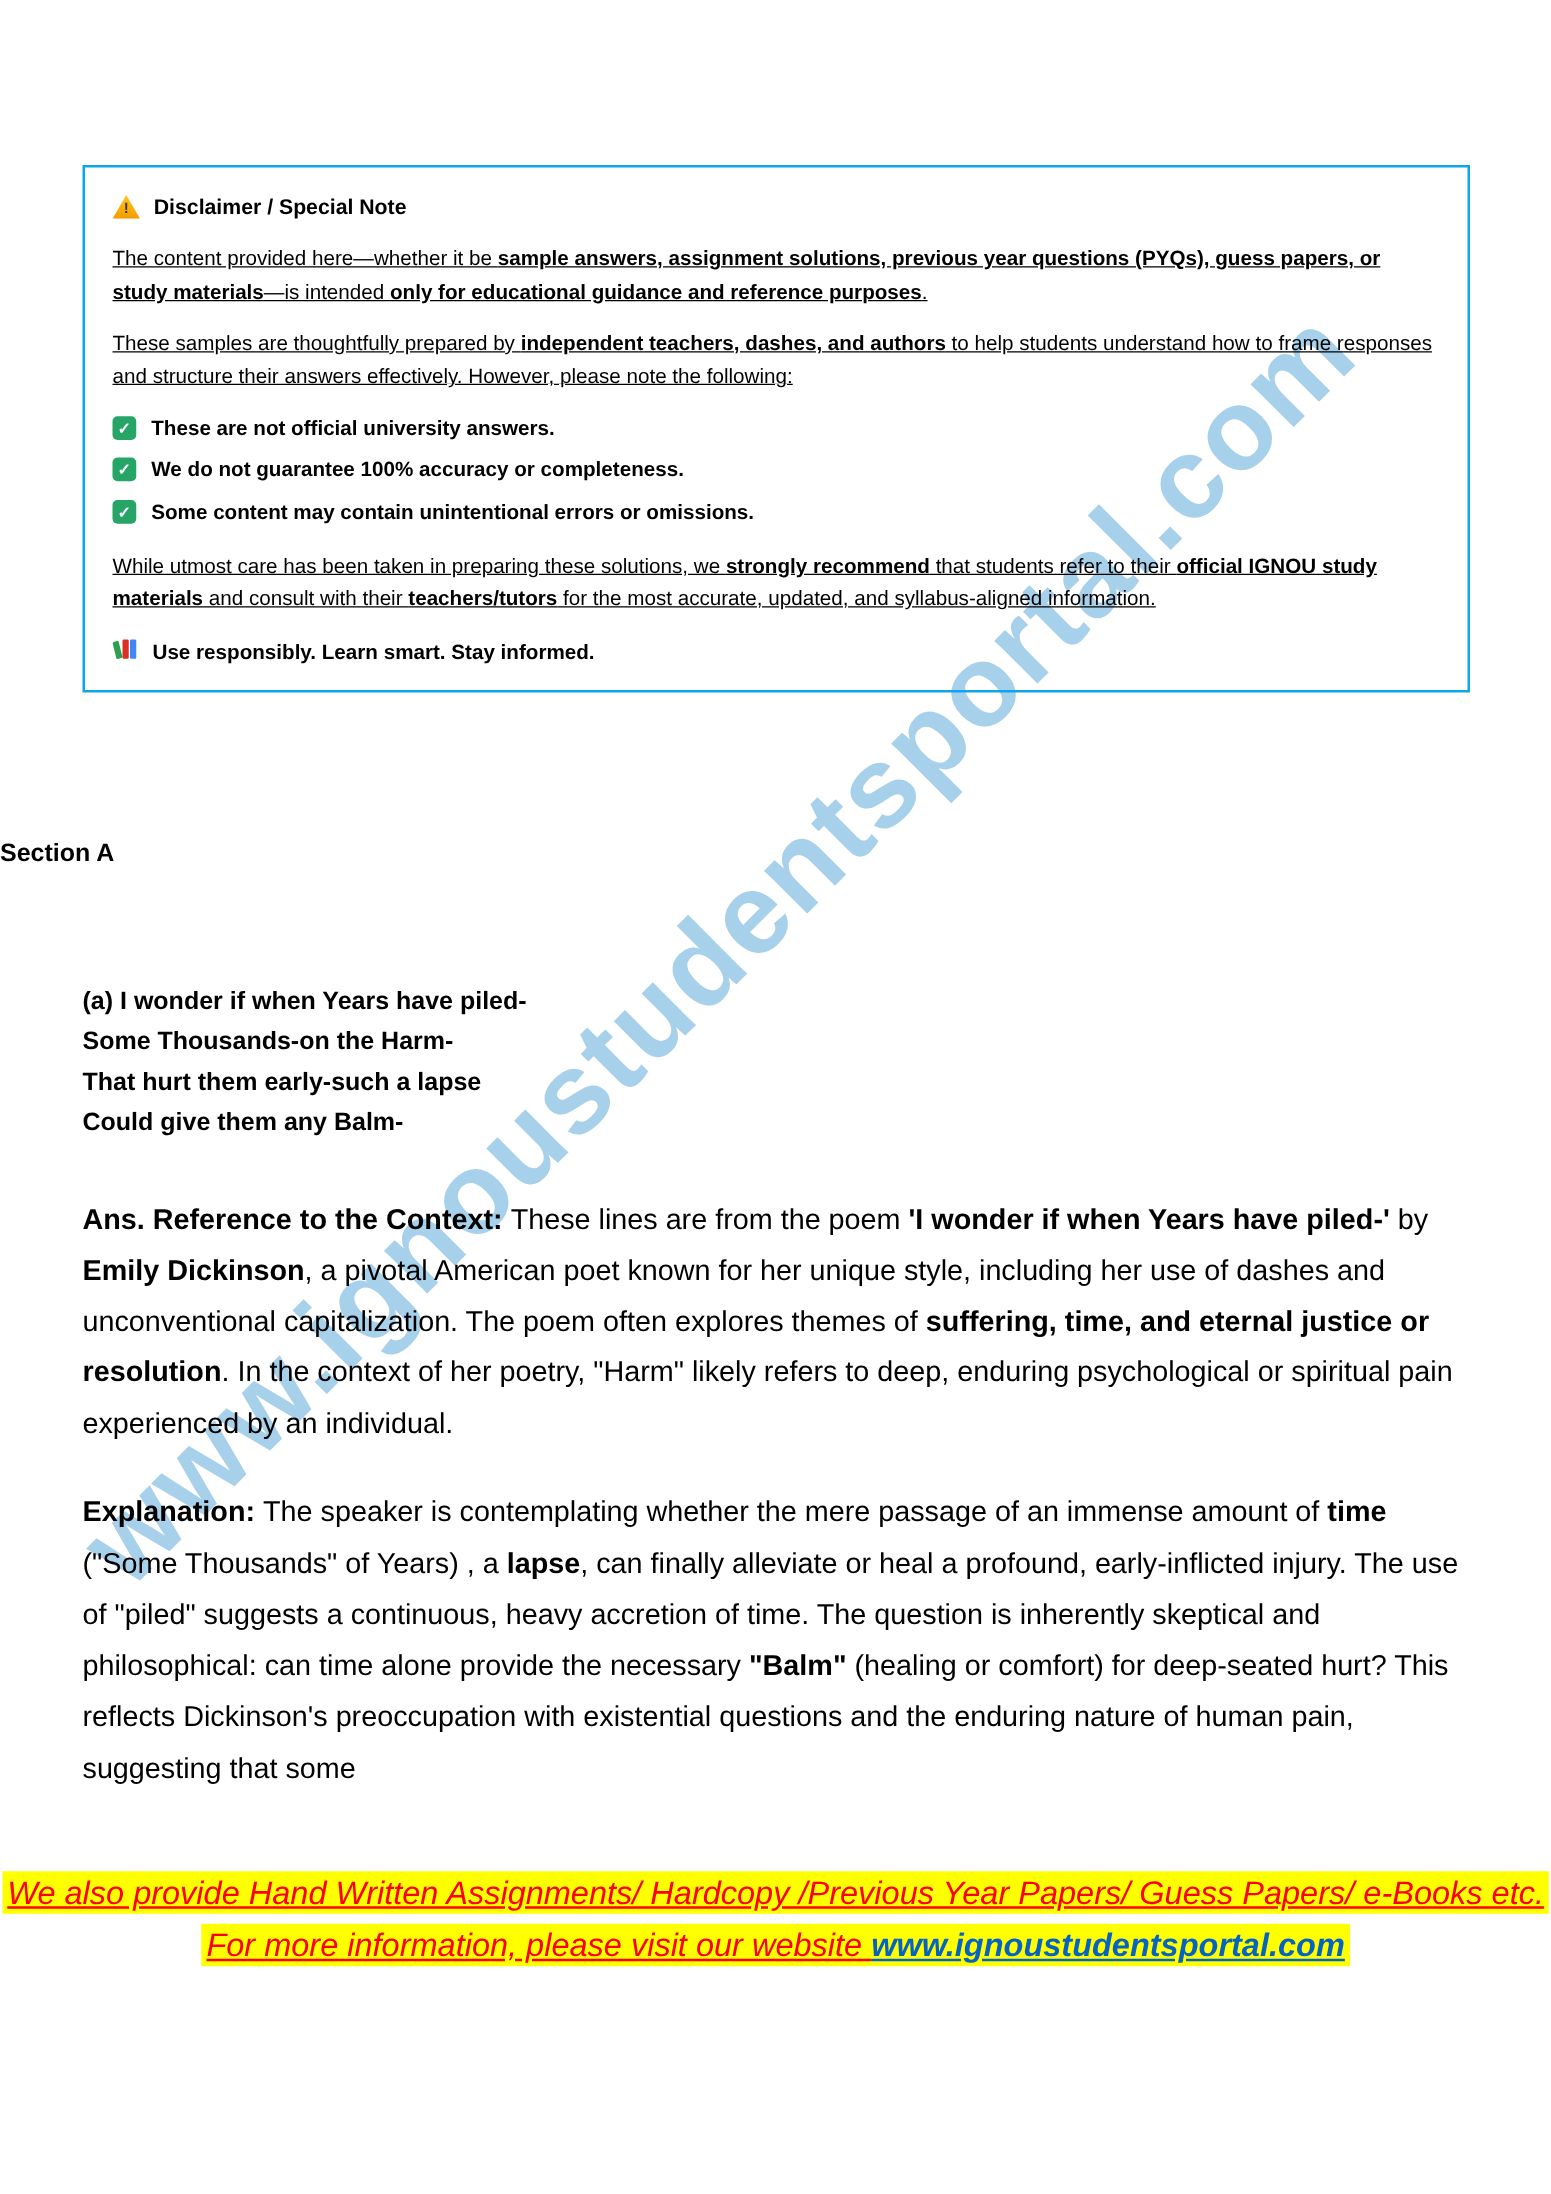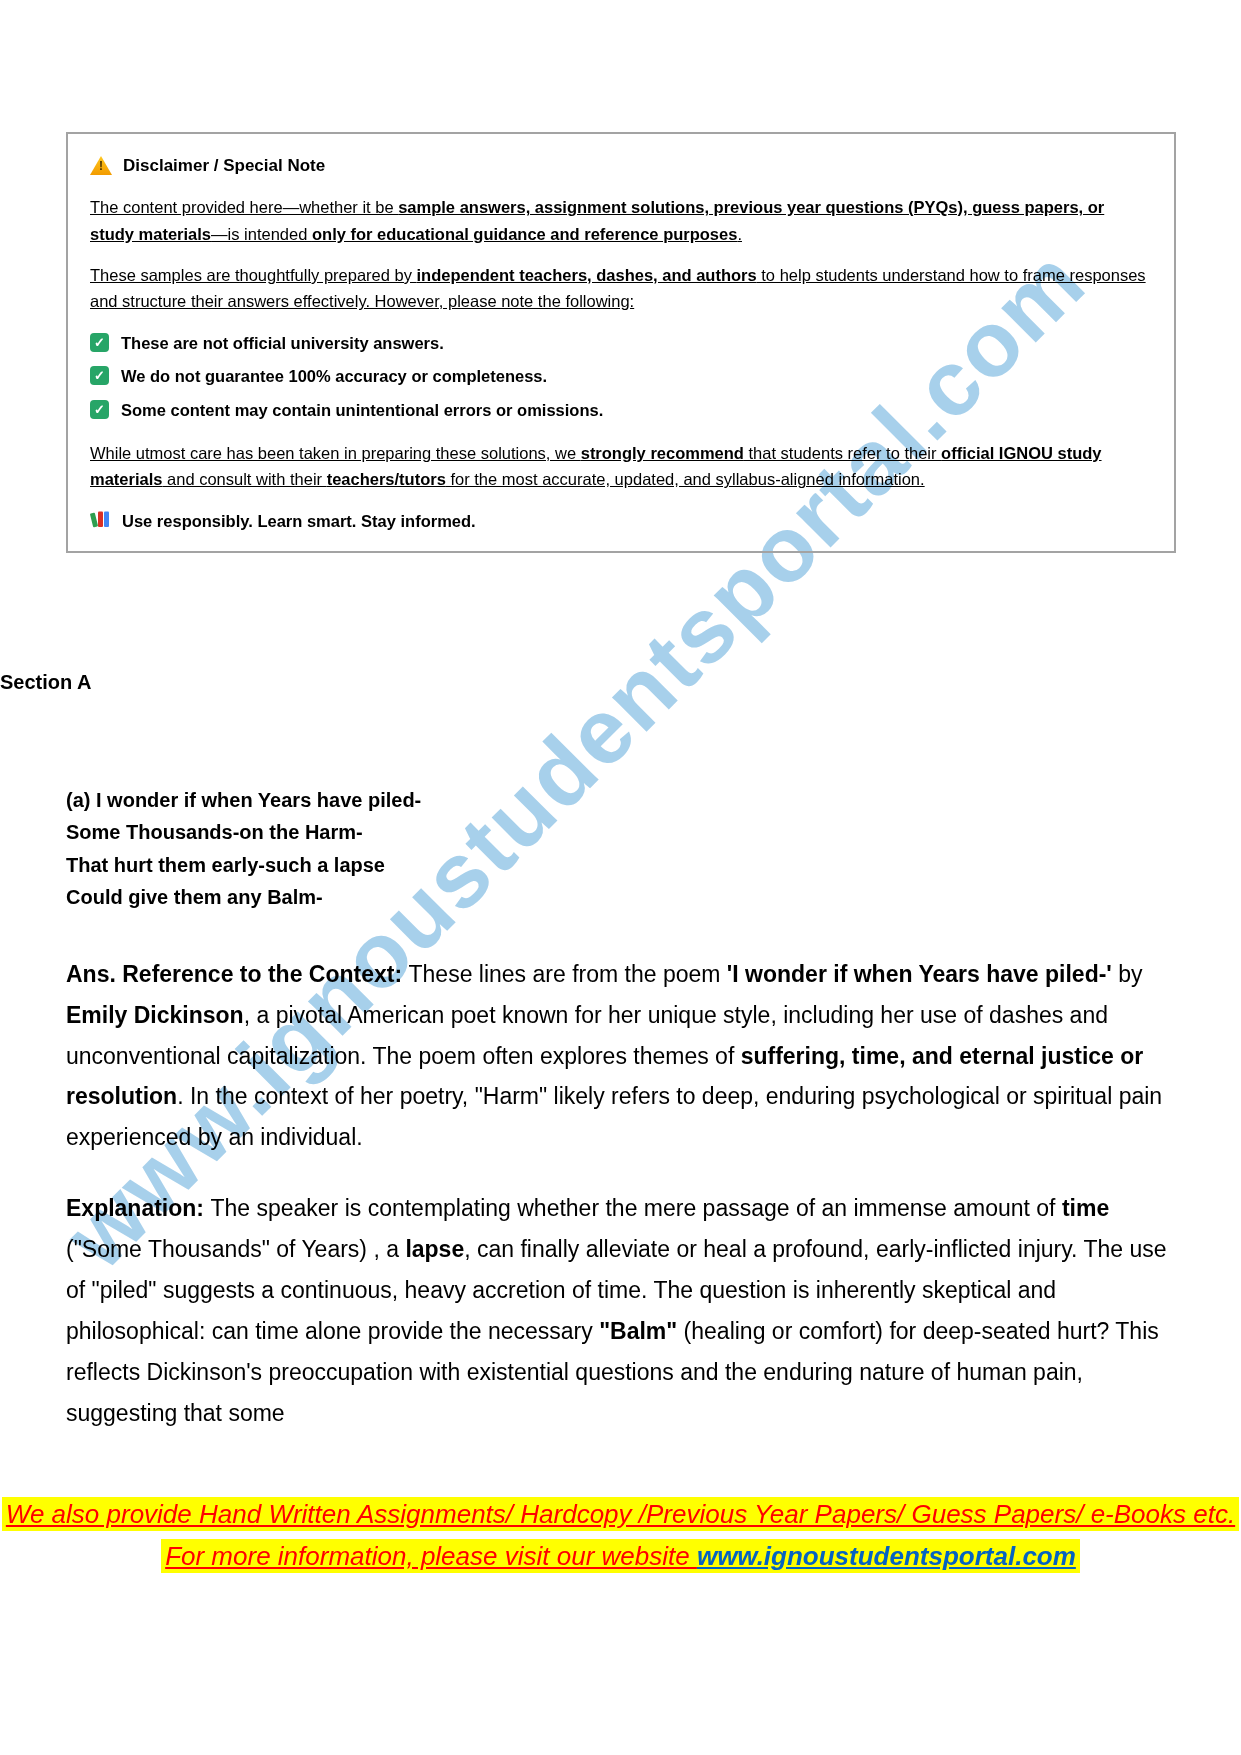--- a/index.html
+++ b/index.html
@@ -28,21 +28,21 @@
     white-space:nowrap;
     pointer-events:none;
     z-index:1;
   }
 
   .content { position:relative; z-index:2; }
 
   
   .disclaimer-box {
     margin:132px 65px 0 66px;
-    border:2px solid #a3a3a3;
+    border:2px solid #0ea5e9;
     padding:18px 22px 16px 22px;
     font-size:16.5px;
     line-height:1.6;
     background:transparent;
   }
   .disclaimer-title {
     display:flex; align-items:center; gap:11px;
     font-weight:700; font-size:17px;
     margin-bottom:15px;
   }

